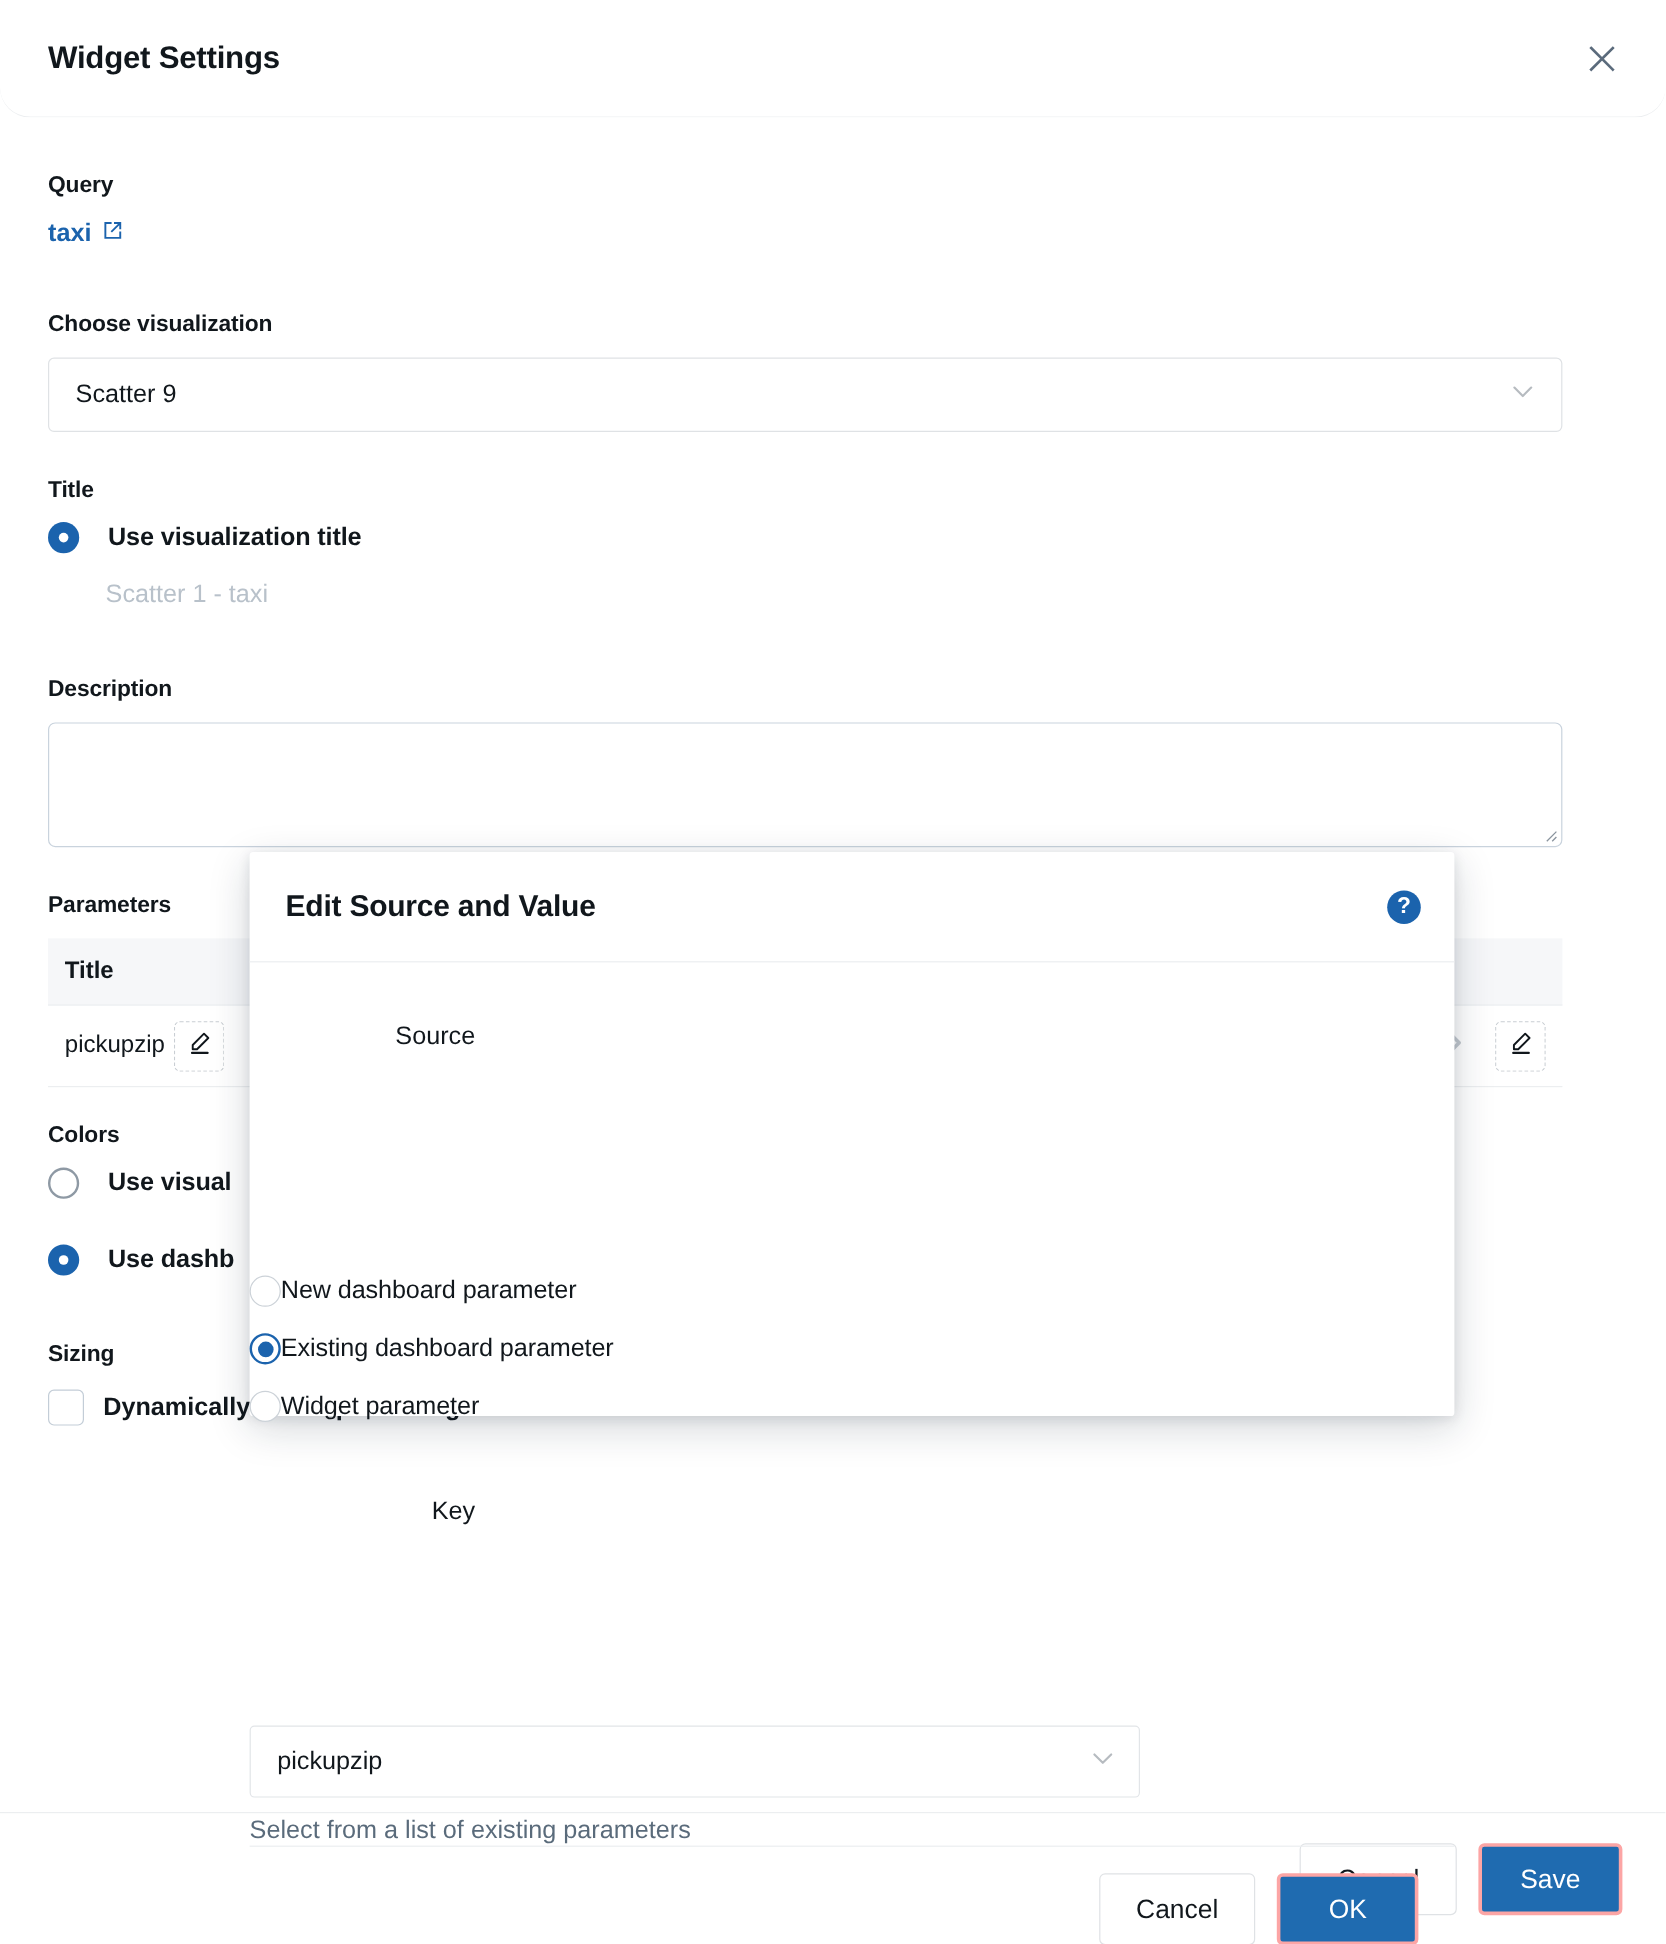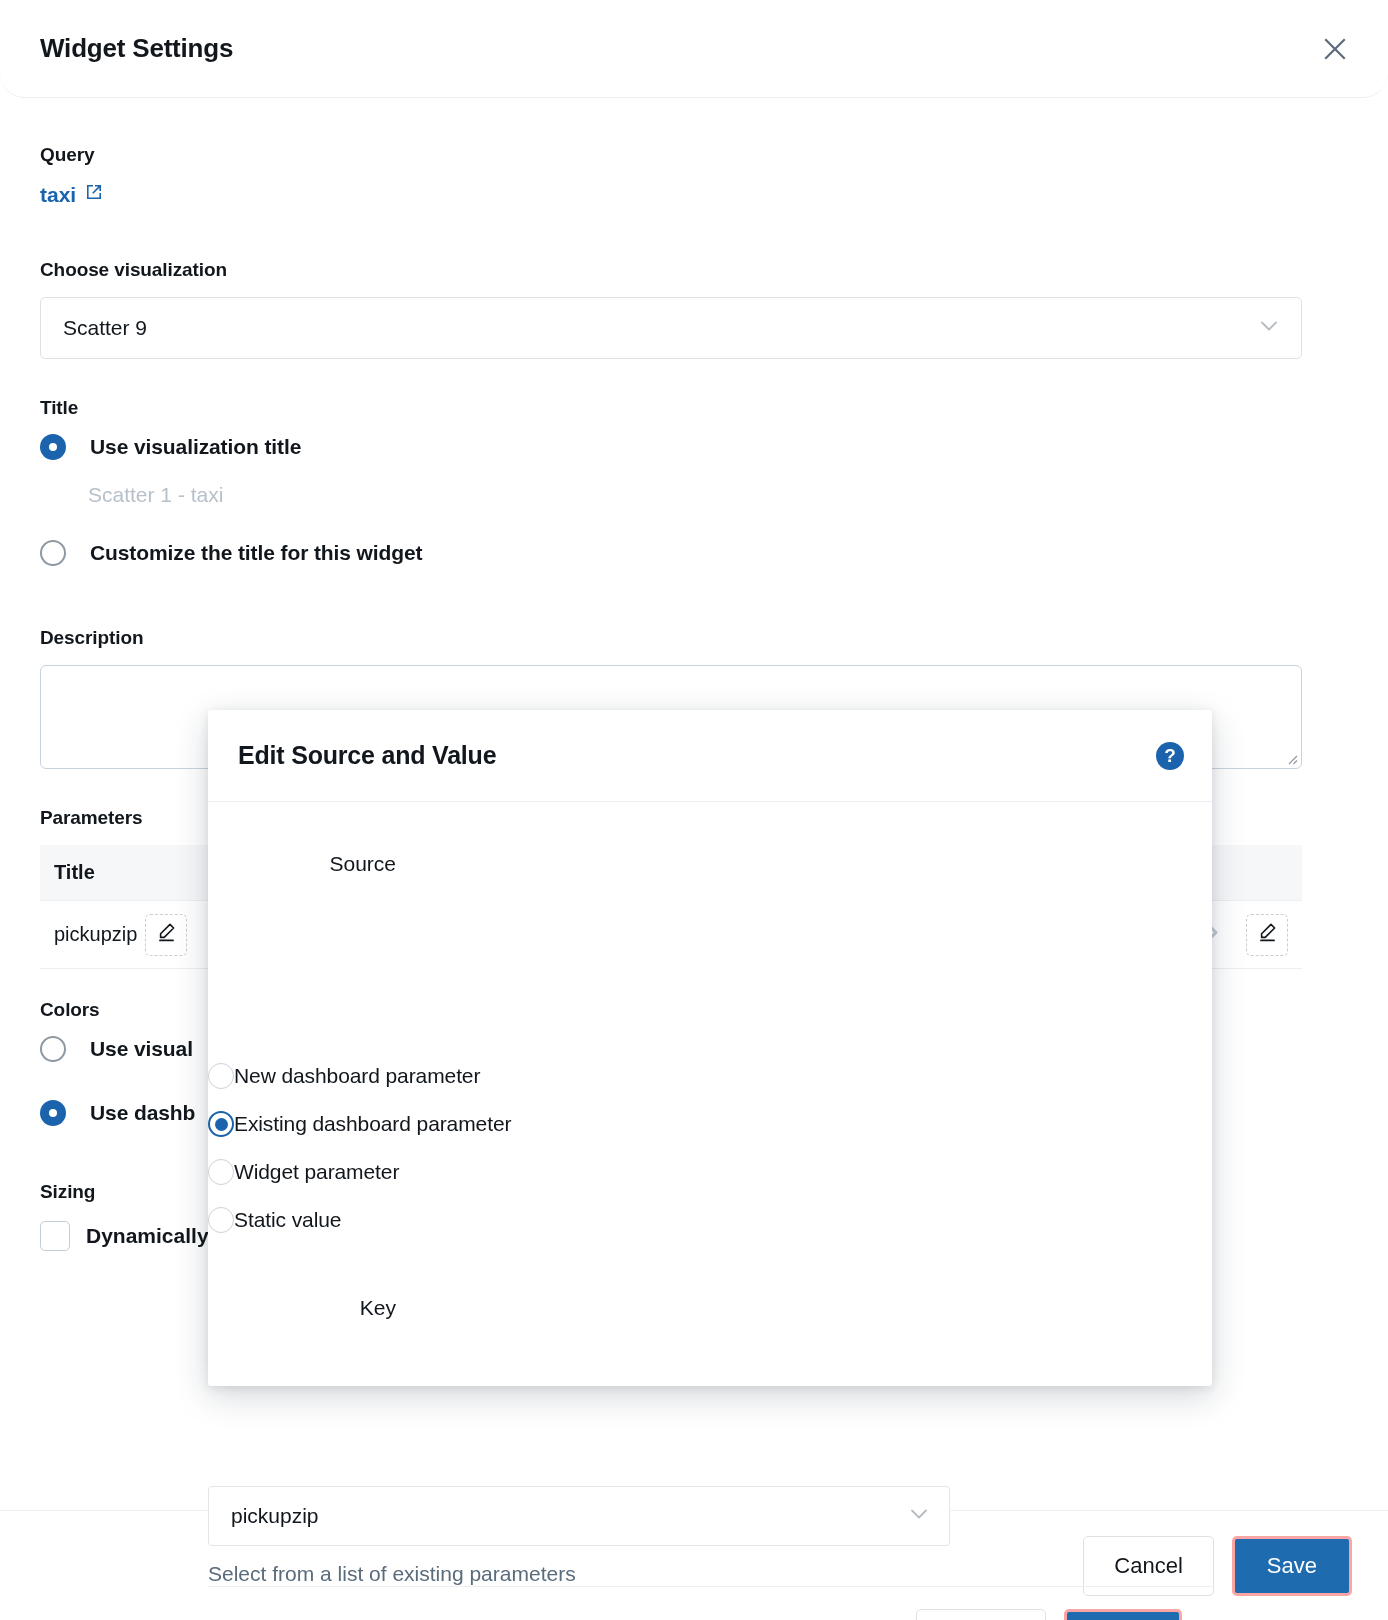--- a/index.html
+++ b/index.html
@@ -285,21 +285,21 @@
     inset: 0;
     background: rgba(255,255,255,0.0);
     pointer-events: none;
   }
 
   .modal {
     position: absolute;
     left: 208px;
     top: 710px;
     width: 1004px;
-    height: 676px;
+    height: 470px;
     background: #fff;
     border-radius: 3px;
     box-shadow: 0 10px 34px rgba(18,32,48,0.18), 0 2px 10px rgba(18,32,48,0.10);
     display: flex;
     flex-direction: column;
     z-index: 20;
   }
 
   .modal-header {
     flex: 0 0 92px;
@@ -477,24 +477,20 @@
     <div class="section">
       <div class="field-label" style="margin-bottom:10px">Title</div>
 
       <div class="radio-row">
         <span class="radio checked"></span>
         <span class="radio-label">Use visualization title</span>
       </div>
 
       <div class="sub-hint">Scatter 1 - taxi</div>
 
-      <div class="radio-row" style="margin-top:28px">
-        <span class="radio"></span>
-        <span class="radio-label">Customize the title for this widget</span>
-      </div>
     </div>
 
     <div style="height:56px"></div>
 
     <div class="section">
       <div class="field-label">Description</div>
       <div class="textarea">
         <span class="resize-grip">
           <svg width="14" height="14" viewBox="0 0 14 14" fill="none" aria-hidden="true">
             <path d="M13 5L5 13M13 9.5L9.5 13" stroke="#8a949e" stroke-width="1.1"></path>
@@ -595,24 +591,20 @@
         <div class="modal-radio-row">
           <span class="modal-radio checked"></span>
           <span class="modal-radio-label">Existing dashboard parameter</span>
         </div>
 
         <div class="modal-radio-row">
           <span class="modal-radio"></span>
           <span class="modal-radio-label">Widget parameter</span>
         </div>
 
-        <div class="modal-radio-row">
-          <span class="modal-radio"></span>
-          <span class="modal-radio-label">Static value</span>
-        </div>
 
       </div>
     </div>
 
     <div class="form-row key-row">
       <div class="form-label" style="line-height:60px">Key</div>
       <div class="form-control">
         <div class="key-select">
           <span>pickupzip</span>
           <span class="key-chevron">

